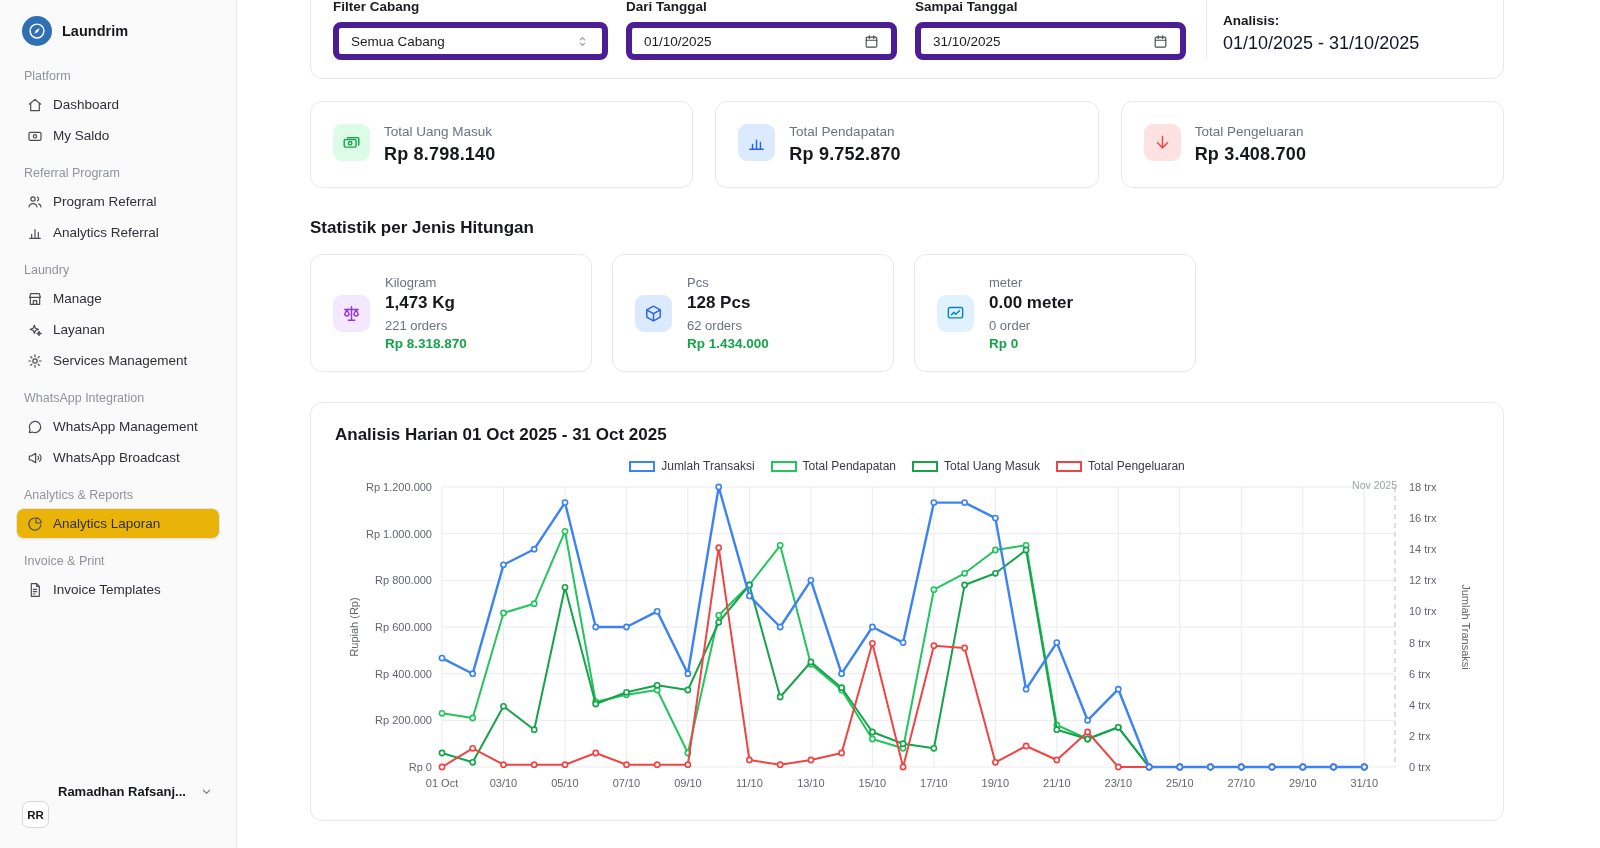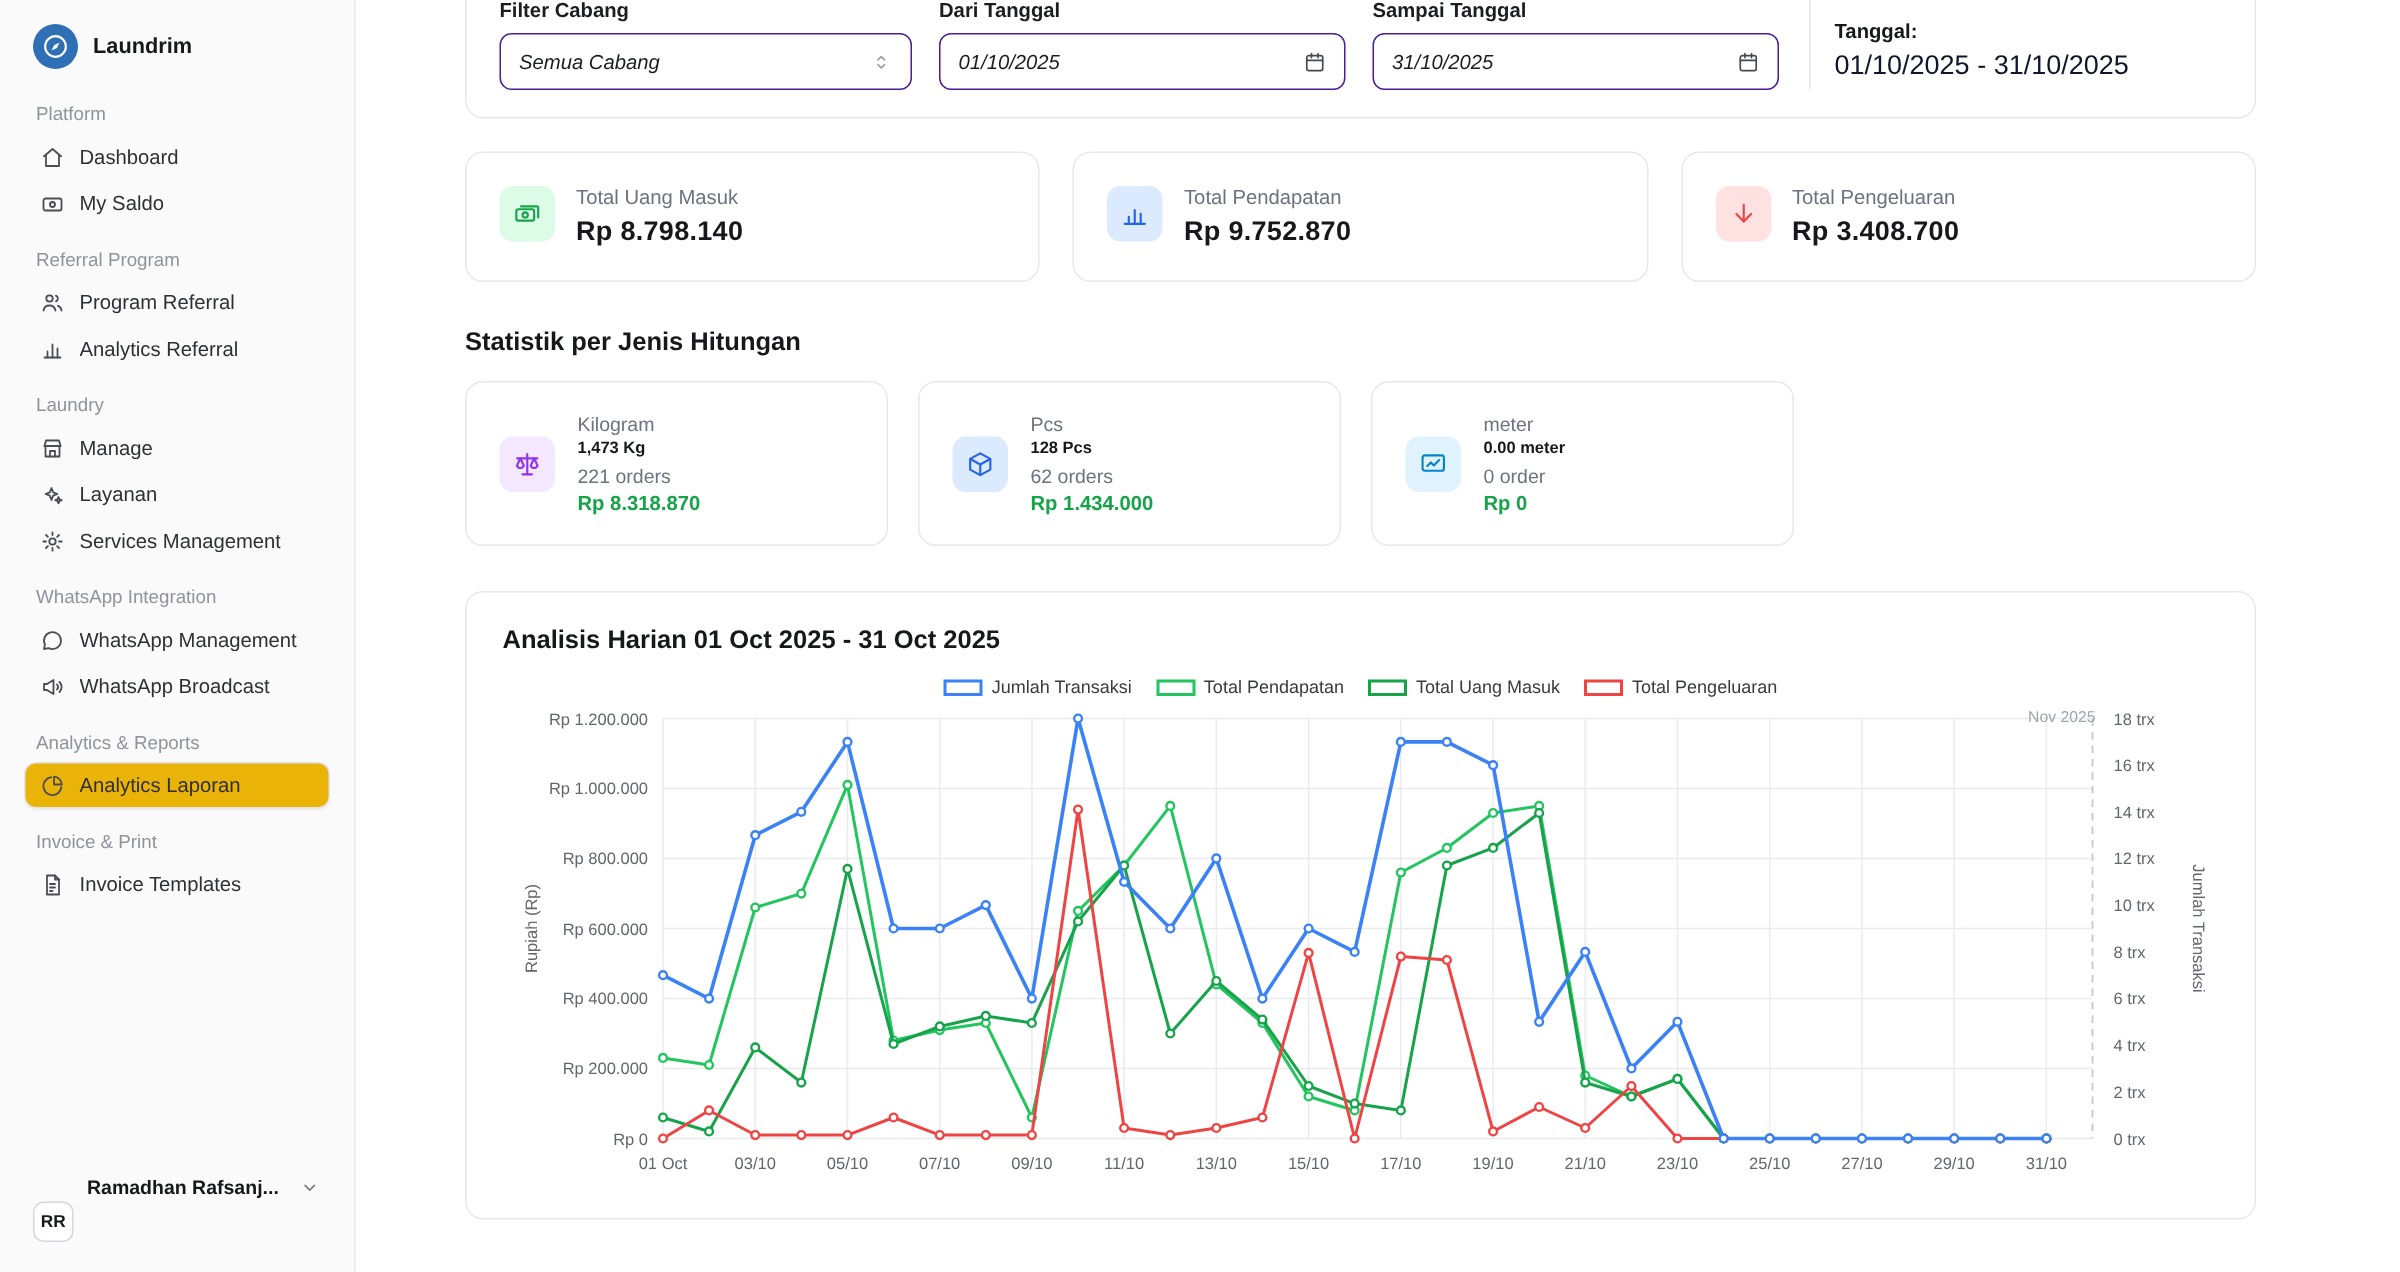--- a/index.html
+++ b/index.html
@@ -42,23 +42,23 @@
   .user-name { flex: 1; font-size: 13px; font-weight: 600; white-space: nowrap; overflow: hidden; }
   .user-chevron { width: 15px; height: 15px; color: #7a7c85; display: inline-flex; }
   .user-chevron svg { width: 15px; height: 15px; }
 
   
   .main { flex: 1; padding: 0 96px 0 73px; overflow: hidden; }
 
   .filter-card { margin-top: -14px; background: #fff; border: 1px solid #e7e8ec;
     border-radius: 12px; padding: 12px 22px 18px; display: flex; gap: 18px; }
   .field-label { display: block; font-size: 13.5px; font-weight: 600; color: #1c1d22; margin-bottom: 8px; }
-  .control { height: 38px; border: 1px solid #4c1d95; border-radius: 8px; background: #fff;
+  .control { height: 38px; border: 6px solid #4c1d95; border-radius: 8px; background: #fff;
     display: flex; align-items: center; justify-content: space-between; gap: 8px;
-    padding: 0 12px; font-size: 13.5px; color: #1c1d22; cursor: pointer; font-style: italic; }
+    padding: 0 12px; font-size: 13.5px; color: #1c1d22; cursor: pointer; }
   .control .ctrl-icon { display: inline-flex; color: #474a52; }
   .control .ctrl-icon svg { width: 15px; height: 15px; }
   .select { width: 275px; }
   .select .ctrl-icon { color: #9aa0aa; }
   .date { width: 271px; }
   .periode { border-left: 1px solid #e7e8ec; padding: 14px 0 0 16px; margin-left: 2px; }
   .periode-label { font-size: 13.5px; font-weight: 700; }
   .periode-value { font-size: 18px; color: #0f172a; margin-top: 5px; }
 
   .summary-row { display: flex; gap: 22px; margin-top: 22px; }
@@ -68,21 +68,21 @@
     align-items: center; justify-content: center; flex: 0 0 auto; }
   .icon-box svg { width: 19px; height: 19px; }
   .sum-label { font-size: 13.5px; color: #6b7280; }
   .sum-value { font-size: 18px; font-weight: 700; margin-top: 5px; letter-spacing: .2px; }
 
   .section-title { font-size: 17px; font-weight: 700; margin: 30px 0 16px; }
   .stats-row { display: flex; gap: 20px; }
   .stat-card { width: 282px; background: #fff; border: 1px solid #e7e8ec; border-radius: 12px;
     padding: 20px 22px; display: flex; gap: 15px; align-items: center; }
   .stat-unit { font-size: 13px; color: #6b7280; }
-  .stat-value { font-size: 11px; font-weight: 700; margin-top: 3px; }
+  .stat-value { font-size: 17px; font-weight: 700; margin-top: 3px; }
   .stat-orders { font-size: 13px; color: #6b7280; margin-top: 5px; }
   .stat-amount { font-size: 13.5px; font-weight: 700; color: #16a34a; margin-top: 3px; }
 
   .chart-card { margin-top: 30px; background: #fff; border: 1px solid #e7e8ec;
     border-radius: 12px; padding: 22px 0 0; }
   .chart-title { font-size: 17px; font-weight: 700; padding: 0 24px; }
   .legend { display: flex; justify-content: center; gap: 16px; margin: 14px 0 2px; }
   .legend-item { display: flex; align-items: center; gap: 6px; font-size: 12px; color: #3a3b42; cursor: pointer; }
   .legend-swatch { width: 26px; height: 11px; border: 2px solid; background: #fff; }
   svg.chart { display: block; width: 1131px; height: 345px; margin: 0 auto; }
@@ -272,21 +272,21 @@
         <span>31/10/2025</span>
         <span class="ctrl-icon">
           <svg viewBox="0 0 24 24" fill="none" stroke="currentColor" stroke-width="1.8" stroke-linecap="round" stroke-linejoin="round">
               <rect x="3.5" y="5" width="17" height="16" rx="2"></rect>
               <path d="M3.5 10h17M8.5 2.8V7M15.5 2.8V7"></path>
             </svg>
         </span>
       </div>
     </div>
     <div class="periode">
-      <div class="periode-label">Tanggal:</div>
+      <div class="periode-label">Analisis:</div>
       <div class="periode-value">01/10/2025 - 31/10/2025</div>
     </div>
   </section>
 
   <section class="summary-row">
       <div class="sum-card">
         <span class="icon-box" style="background:#dcfce7;color:#16a34a">
           <svg viewBox="0 0 24 24" fill="none" stroke="currentColor" stroke-width="1.8" stroke-linecap="round" stroke-linejoin="round">
             <rect x="2.8" y="8.2" width="15" height="9.6" rx="1.6"></rect>
             <circle cx="10.3" cy="13" r="2.2"></circle>

